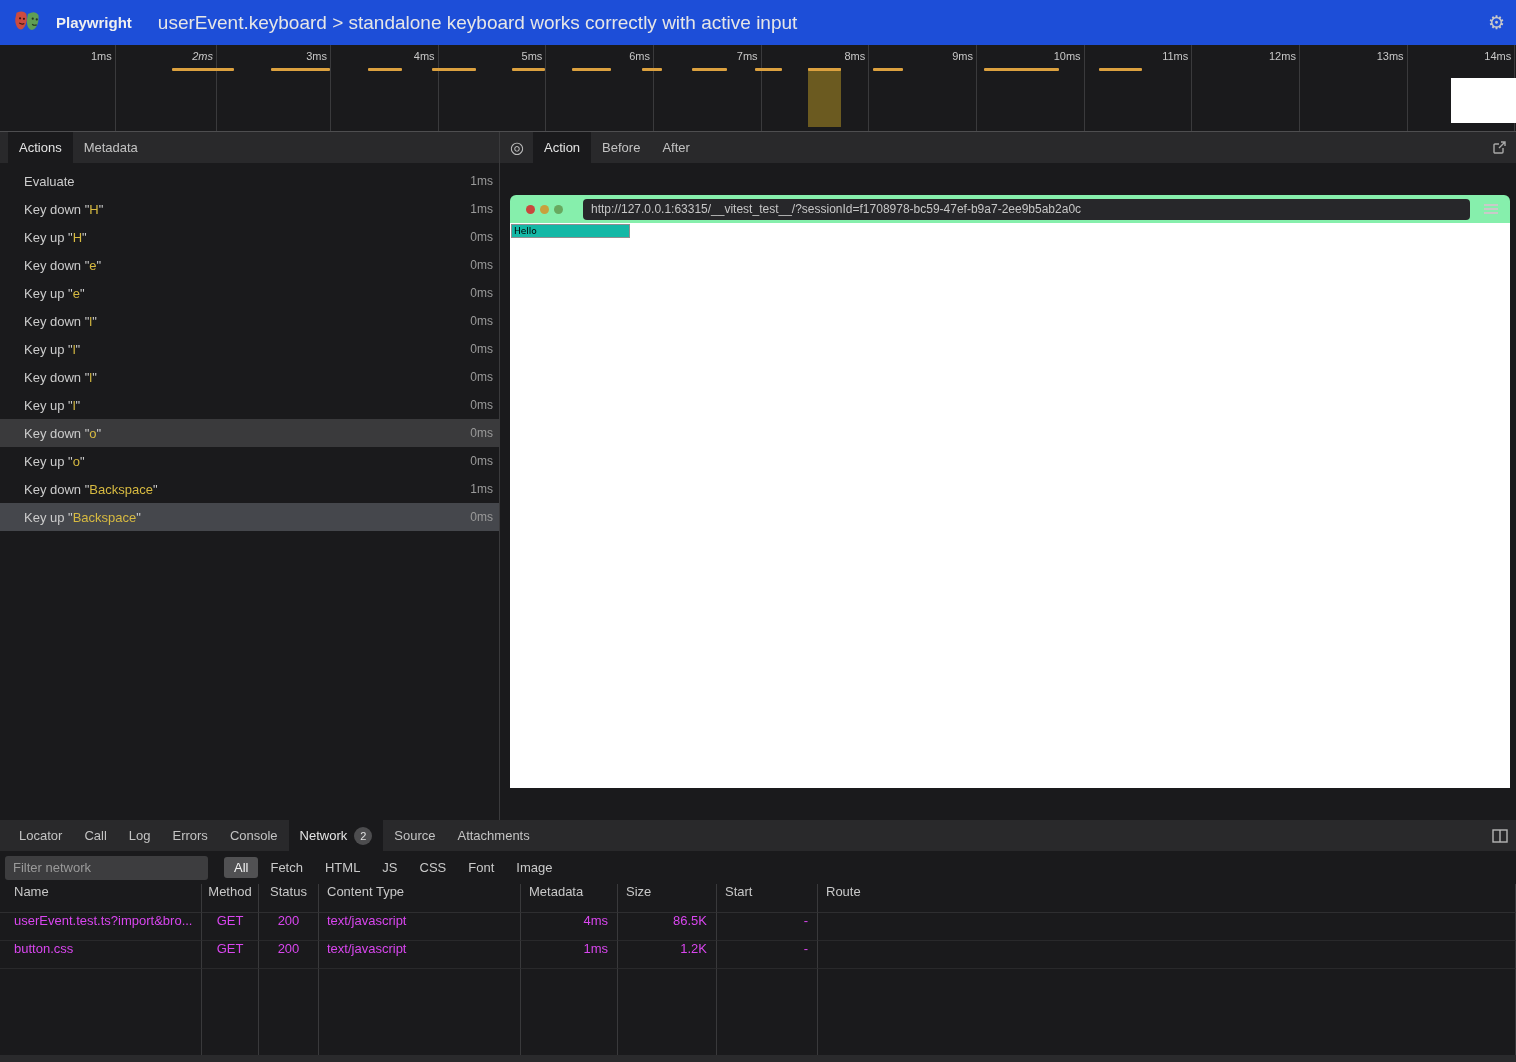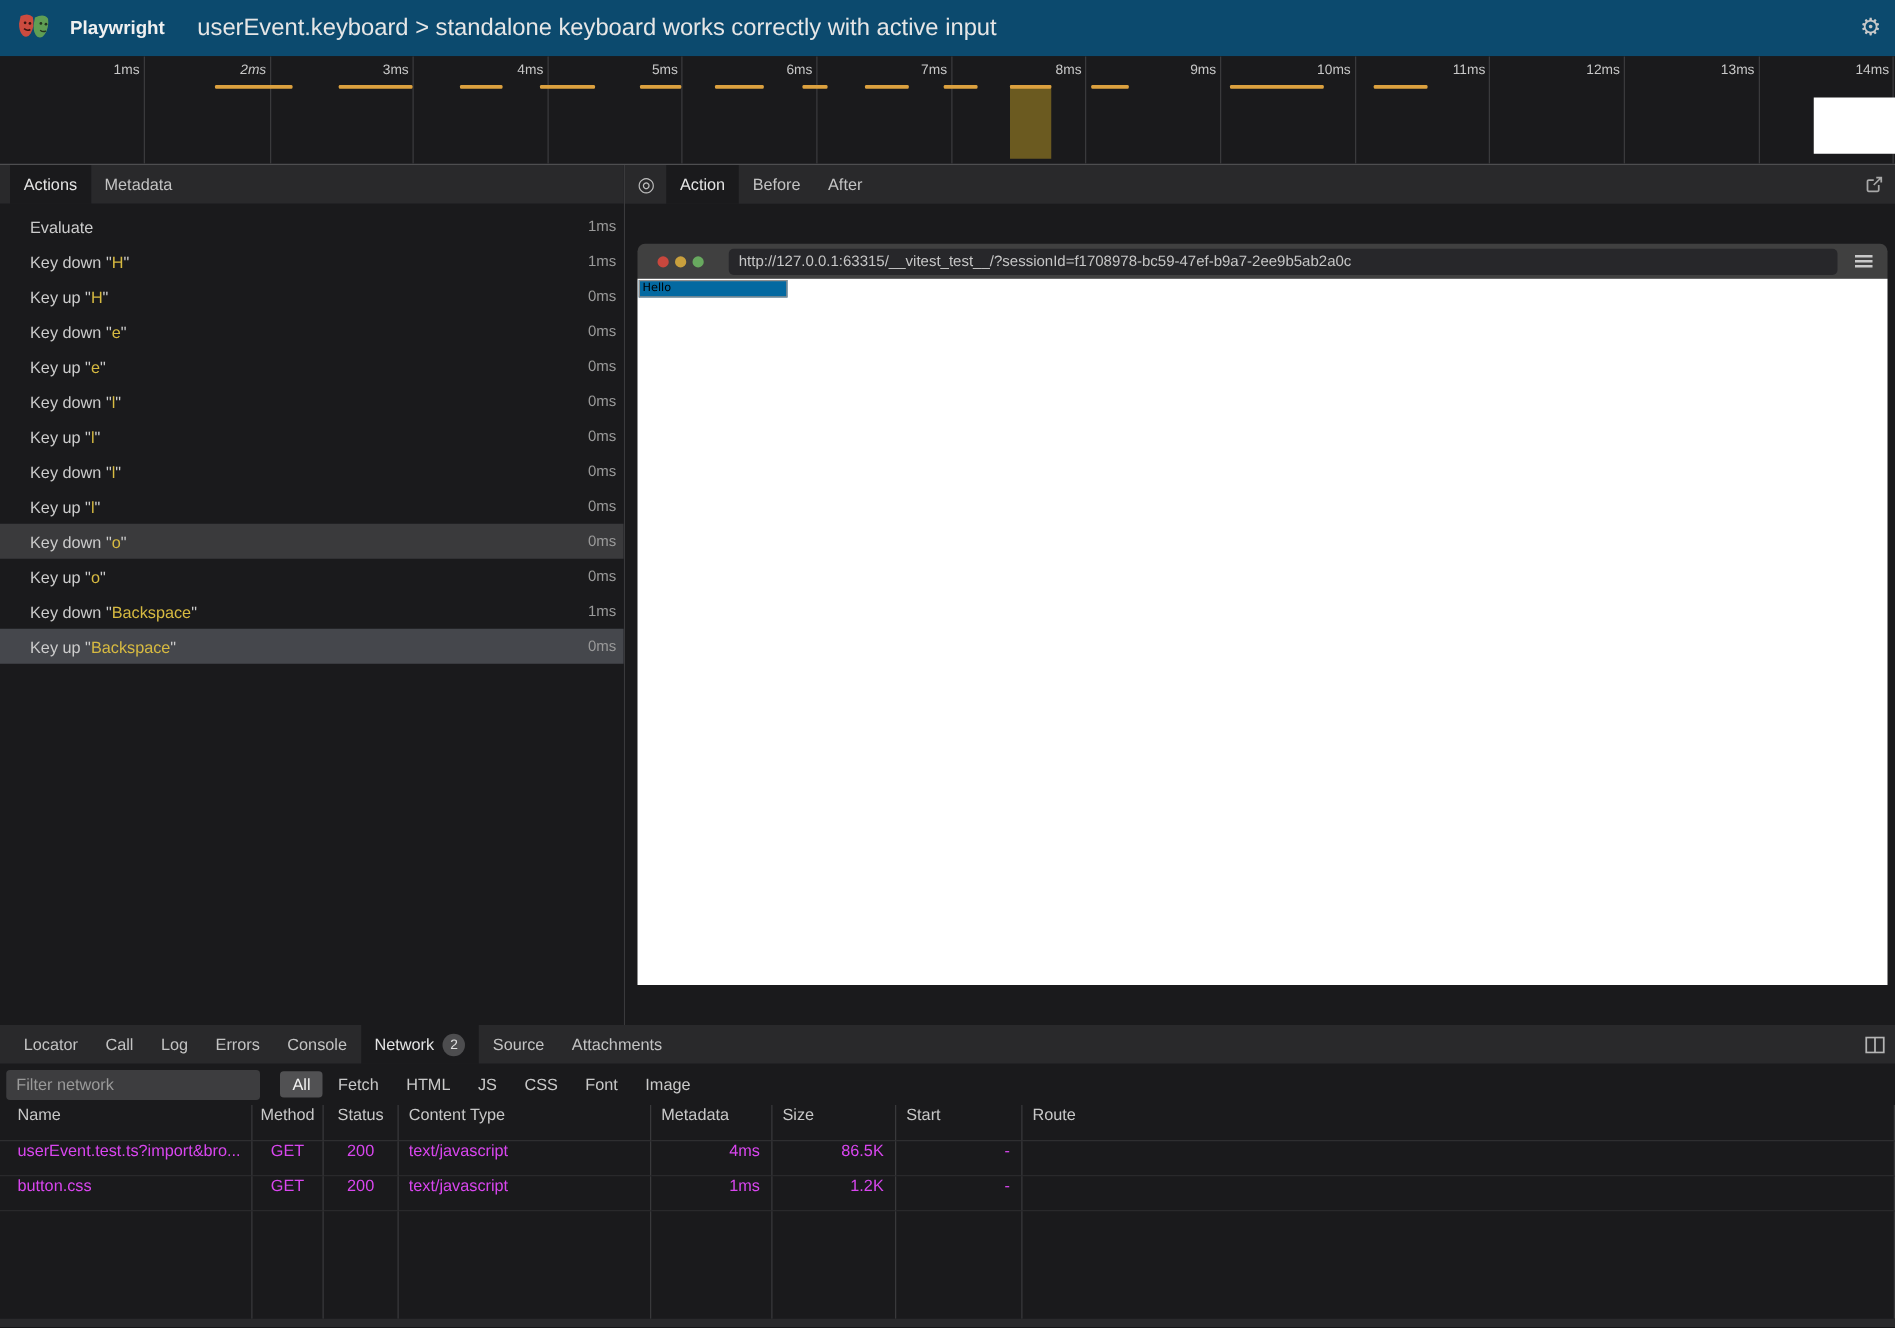--- a/index.html
+++ b/index.html
@@ -1,20 +1,20 @@
 <!DOCTYPE html>
 <html><head>
 <meta charset="utf-8">
 <style>
   html,body{margin:0;padding:0;background:#111;}
   #app{position:relative;width:1516px;height:1062px;background:#1a1a1c;overflow:hidden;
        font-family:"Liberation Sans",sans-serif;color:#cccccc;-webkit-font-smoothing:antialiased;}
 
   
-  .app-header{position:absolute;left:0;top:0;width:1516px;height:45px;background:#0c4a6e;
+  .app-header{position:absolute;left:0;top:0;width:1516px;height:45px;background:#1d4ed8;
               display:flex;align-items:center;}
   .logo{margin-left:14px;display:flex;align-items:center;}
   .app-name{margin-left:15px;font-size:15px;font-weight:700;color:#f0f0f0;}
   .test-title{margin-left:26px;font-size:19px;color:#e6e6e6;white-space:nowrap;}
   .gear{margin-left:auto;margin-right:11px;font-size:19px;color:#c9c9c9;cursor:pointer;line-height:1;}
 
   
   .timeline{position:absolute;left:0;top:45px;width:1516px;height:86px;background:#1a1a1c;
             border-bottom:1px solid #4e4e50;overflow:hidden;}
   .tick-cell{position:absolute;top:0;height:86px;border-right:1px solid #3a3a3c;box-sizing:border-box;}
@@ -42,30 +42,30 @@
   .action-row.hover{background:#3a3a3c;}
   .action-row.selected{background:#45474c;}
   .action-key{}
   .action-dur{margin-left:auto;color:#9a9a9a;font-size:12px;}
 
   
   .bullseye{display:flex;align-items:center;padding:0 9px 0 10px;font-size:16px;color:#bdbdbd;cursor:pointer;}
   .ext-link{margin-left:auto;display:flex;align-items:center;padding:0 9px;cursor:pointer;}
   .snapshot-area{flex:1;position:relative;}
   .browser{position:absolute;left:10px;right:6px;top:32px;}
-  .chrome{height:28px;background:#404040;border-radius:6px 6px 0 0;display:flex;align-items:center;}
+  .chrome{height:28px;background:#86efac;border-radius:6px 6px 0 0;display:flex;align-items:center;}
   .dots{display:flex;gap:5px;margin-left:16px;}
   .dot{width:9px;height:9px;border-radius:50%;}
   .url-bar{flex:1;margin:0 14px 0 20px;height:21px;background:#27272a;border-radius:4px;
            display:flex;align-items:center;padding:0 8px;font-size:12px;color:#c6c6c6;
            white-space:nowrap;overflow:hidden;}
   .burger{margin-right:12px;display:flex;flex-direction:column;gap:2px;cursor:pointer;}
   .burger i{display:block;width:14px;height:2px;background:#c9c9c9;}
   .page{position:relative;height:565px;background:#ffffff;}
-  .page-input{position:absolute;left:1px;top:1px;width:115px;height:12px;background:#0369a1;
+  .page-input{position:absolute;left:1px;top:1px;width:115px;height:12px;background:#14b8a6;
               border:1px solid #8f8f8f;font-size:9px;line-height:12px;color:#000;padding:0 0 0 2px;
               font-family:"DejaVu Sans",sans-serif;}
 
   
   .bottom{position:absolute;left:0;top:820px;width:1516px;height:242px;background:#1a1a1c;display:flex;flex-direction:column;}
   .split-icon{margin-left:auto;display:flex;align-items:center;padding:0 8px;cursor:pointer;}
   .filter-bar{height:33px;display:flex;align-items:center;background:#1a1a1c;flex-shrink:0;}
   .filter-input{margin-left:5px;width:187px;height:24px;background:#3d3d3f;border:none;border-radius:3px;
                 color:#cccccc;font-size:13px;padding:0 8px;outline:none;font-family:"Liberation Sans",sans-serif;}
   .filter-input::placeholder{color:#9a9a9a;}

